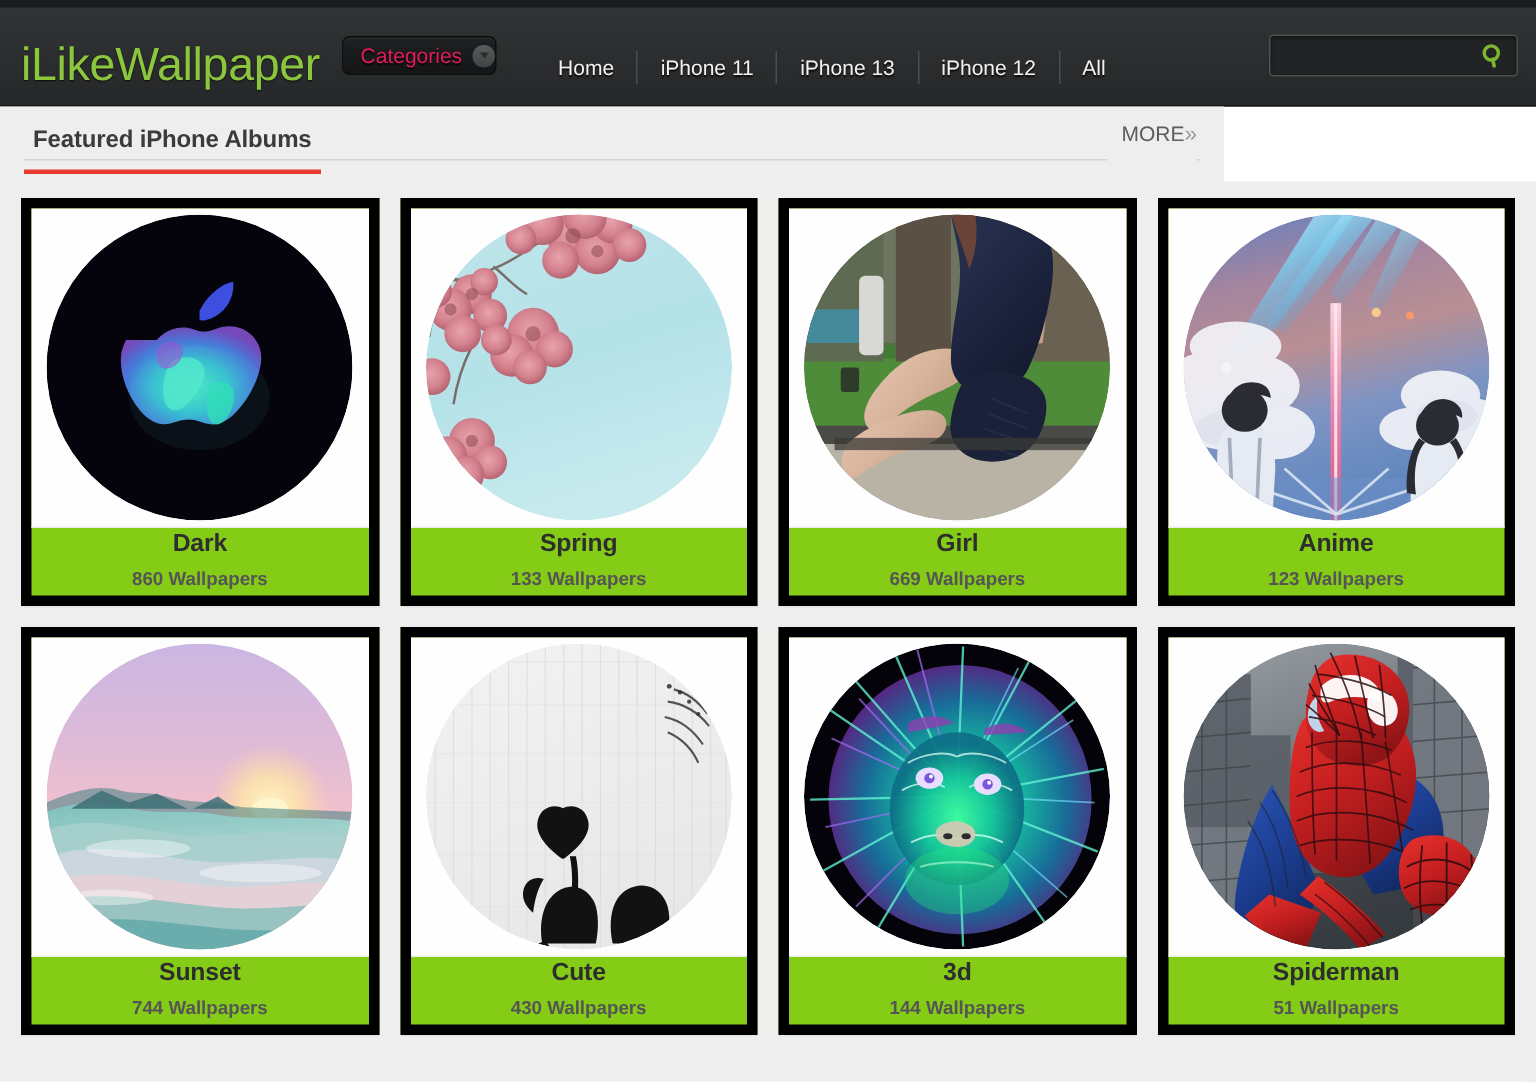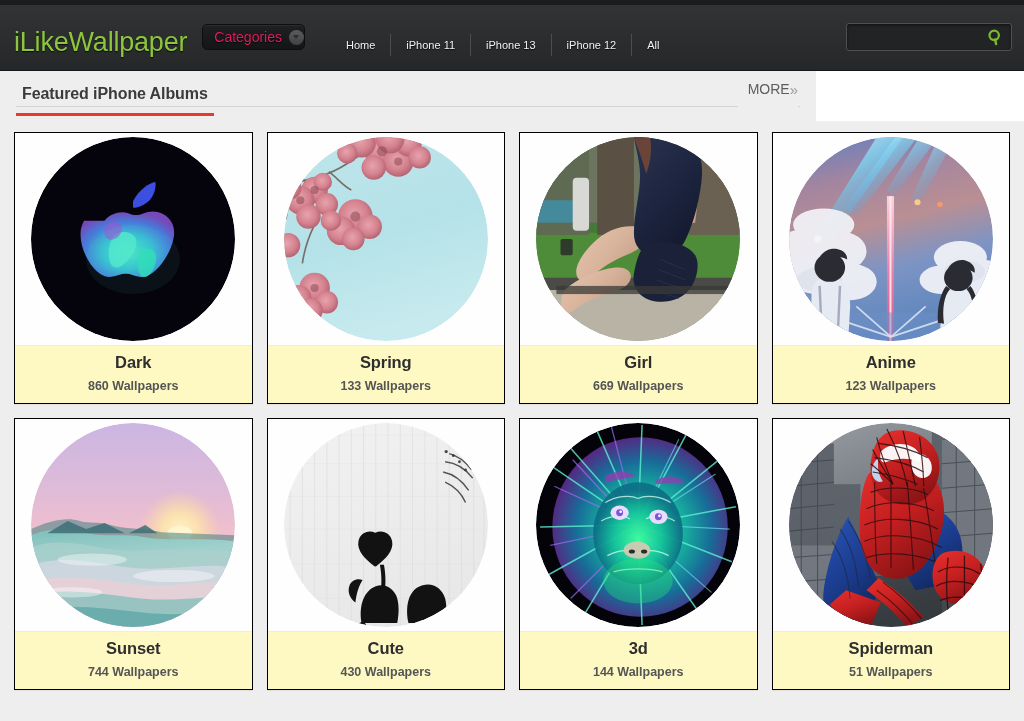--- a/index.html
+++ b/index.html
@@ -28,21 +28,21 @@
   }
   .topbar::before {
     content: "";
     position: absolute;
     left: 0; right: 0; top: 0;
     height: 5px;
     background: #1a1c1d;
   }
 
   .logo {
-    font-size: 27px;
+    font-size: 31px;
     font-weight: 400;
     letter-spacing: -0.2px;
     color: #8cc63e;
     text-shadow: 0 1px 1px rgba(0,0,0,0.75);
     white-space: nowrap;
     margin-top: 15px;
   }
 
   .categories-btn {
     display: inline-flex;
@@ -80,21 +80,21 @@
 
   .mainnav {
     display: flex;
     align-items: center;
     margin-left: 26px;
     margin-top: 4px;
     height: 26px;
   }
   .navitem {
     color: #f2f2f2;
-    font-size: 11px;
+    font-size: 14px;
     padding: 0 15px;
     line-height: 22px;
     white-space: nowrap;
     text-shadow: 0 1px 1px rgba(0,0,0,0.8);
     border-right: 1px solid #4b4d4e;
     margin-top: 16px;
   }
   .navitem:last-child { border-right: none; }
 
   .searchwrap {
@@ -177,22 +177,22 @@
     width: 1024px;
     padding: 11px 14px 0 14px;
     display: grid;
     grid-template-columns: repeat(4, 1fr);
     gap: 14px 14px;
     background: #eeeeee;
     height: 600px;
     align-content: start;
   }
   .card {
-    background: #fef9c3;
-    border: 1px solid #000000;
+    background: #84cc16;
+    border: 7px solid #000000;
     box-shadow: 0 1px 1px rgba(0,0,0,0.05);
     display: flex;
     flex-direction: column;
     height: 272px;
   }
   .thumb {
     height: 213px;
     display: flex;
     align-items: center;
     justify-content: center;

